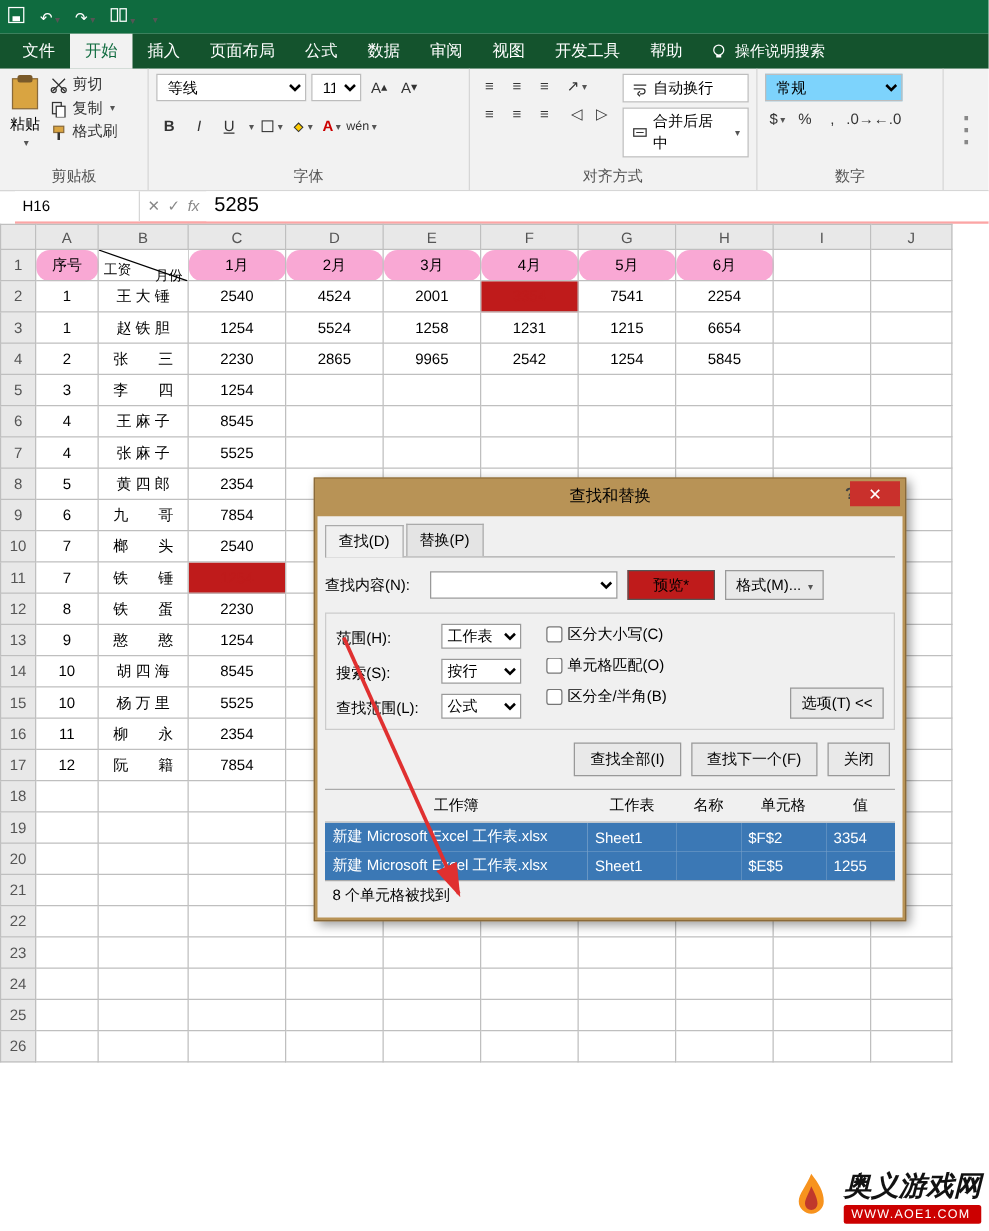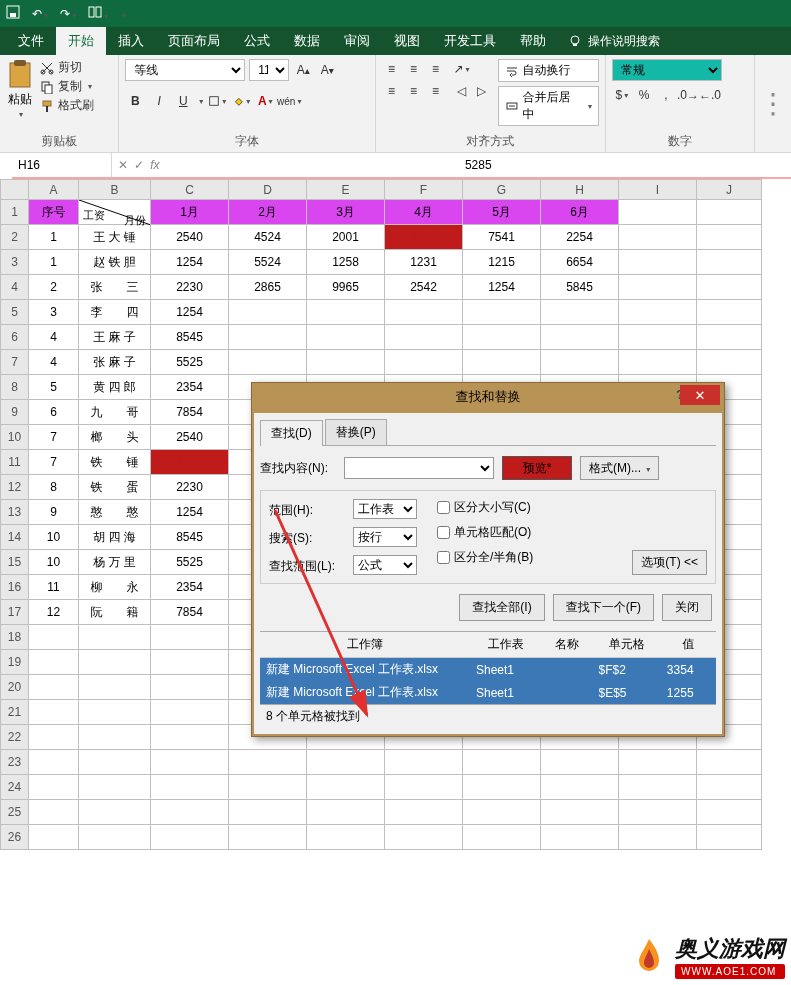--- a/index.html
+++ b/index.html
@@ -27,43 +27,43 @@
 .mini-btn { display: flex; align-items: center; gap: 4px; font-size: 12px; cursor: pointer; color: #333; }
 .mini-icon { width: 14px; height: 14px; }
 .font-row { display: flex; align-items: center; gap: 4px; margin-bottom: 4px; }
 .font-sel { border: 1px solid #bdbdbd; background: #fff; height: 22px; font-size: 12px; padding: 0 4px; }
 .btn-sq { width: 20px; height: 20px; border: 1px solid transparent; display: flex; align-items: center; justify-content: center; cursor: pointer; font-size: 12px; color: #333; }
 .drop-tri { font-size: 8px; color: #555; margin-left: 2px; }
 .align-grid { display: grid; grid-template-columns: repeat(3, 20px); gap: 2px; }
 .wrap-merge { display: flex; flex-direction: column; gap: 4px; }
 .wrap-btn { display: flex; align-items: center; gap: 4px; border: 1px solid #bdbdbd; background: #fff; padding: 2px 6px; font-size: 12px; cursor: pointer; }
 .number-col { display: flex; flex-direction: column; gap: 4px; }
-.num-sel { border: 1px solid #bdbdbd; background: #14b8a6; height: 22px; width: 110px; font-size: 12px; padding: 0 4px; }
+.num-sel { border: 1px solid #bdbdbd; background: #7dd3fc; height: 22px; width: 110px; font-size: 12px; padding: 0 4px; }
 .num-row { display: flex; gap: 2px; }
 .style-col { font-size: 28px; color: #888; display: flex; align-items: center; padding: 0 4px; }
 
 
 .refbar { height: 26px; border-bottom: 2px solid #fca5a5; display: flex; align-items: stretch; margin-left: 12px; }
 .namebox { width: 100px; border-right: 1px solid #d6d6d6; display: flex; align-items: center; padding: 0 6px; background: #fff; }
 .namebox input { border: none; width: 100%; font-size: 12px; outline: none; }
 .fx-btns { display: flex; align-items: center; padding: 0 6px; gap: 6px; color: #888; }
 .fx-btns span { cursor: pointer; }
 .fbar { flex: 1; display: flex; align-items: center; padding: 0 6px; background: #fff; }
-.fbar input { border: none; width: 100%; font-size: 12px; outline: none; text-align: center; }
+.fbar input { border: none; width: 100%; font-size: 16px; outline: none; }
 
 
 .sheet { position: relative; }
 table.grid { border-collapse: collapse; }
 table.grid th, table.grid td { border: 1px solid #bfbfbf; font-size: 12px; text-align: center; height: 25px; }
 table.grid th.colhead { background: #e8e8e8; font-weight: normal; color: #555; height: 20px; }
 table.grid th.rowhead { background: #e8e8e8; font-weight: normal; color: #555; width: 28px; }
 th.colA { width: 50px; } th.colB { width: 72px; } th.colC { width: 78px; } th.colD { width: 78px; }
 th.colE { width: 78px; } th.colF { width: 78px; } th.colG { width: 78px; } th.colH { width: 78px; }
 th.colI { width: 78px; } th.colJ { width: 65px; }
-.header-cell { background: #d946ef; }
+.header-cell { background: #f9a8d4; border-radius: 11px; }
 .header-cell-tl { background: #fff; position: relative; }
 .header-cell-tl svg { position: absolute; inset: 0; }
 .data-cell { background: #fff; }
 .red-cell { background: #bf1b1b; color: #bf1b1b; }
 .selected-row th.rowhead { background: #cdd9c4; }
 
 
 .dialog { position: absolute; left: 251px; top: 382px; width: 474px; background: #b89356; border: 1px solid #8a6a3a; box-shadow: 3px 3px 8px rgba(0,0,0,0.4); }
 .dlg-title { height: 28px; display: flex; align-items: center; justify-content: center; position: relative; color: #000; font-size: 13px; background: #b89356; }
 .dlg-help { position: absolute; right: 40px; top: 4px; font-size: 13px; font-weight: bold; color: #444; cursor: pointer; }

